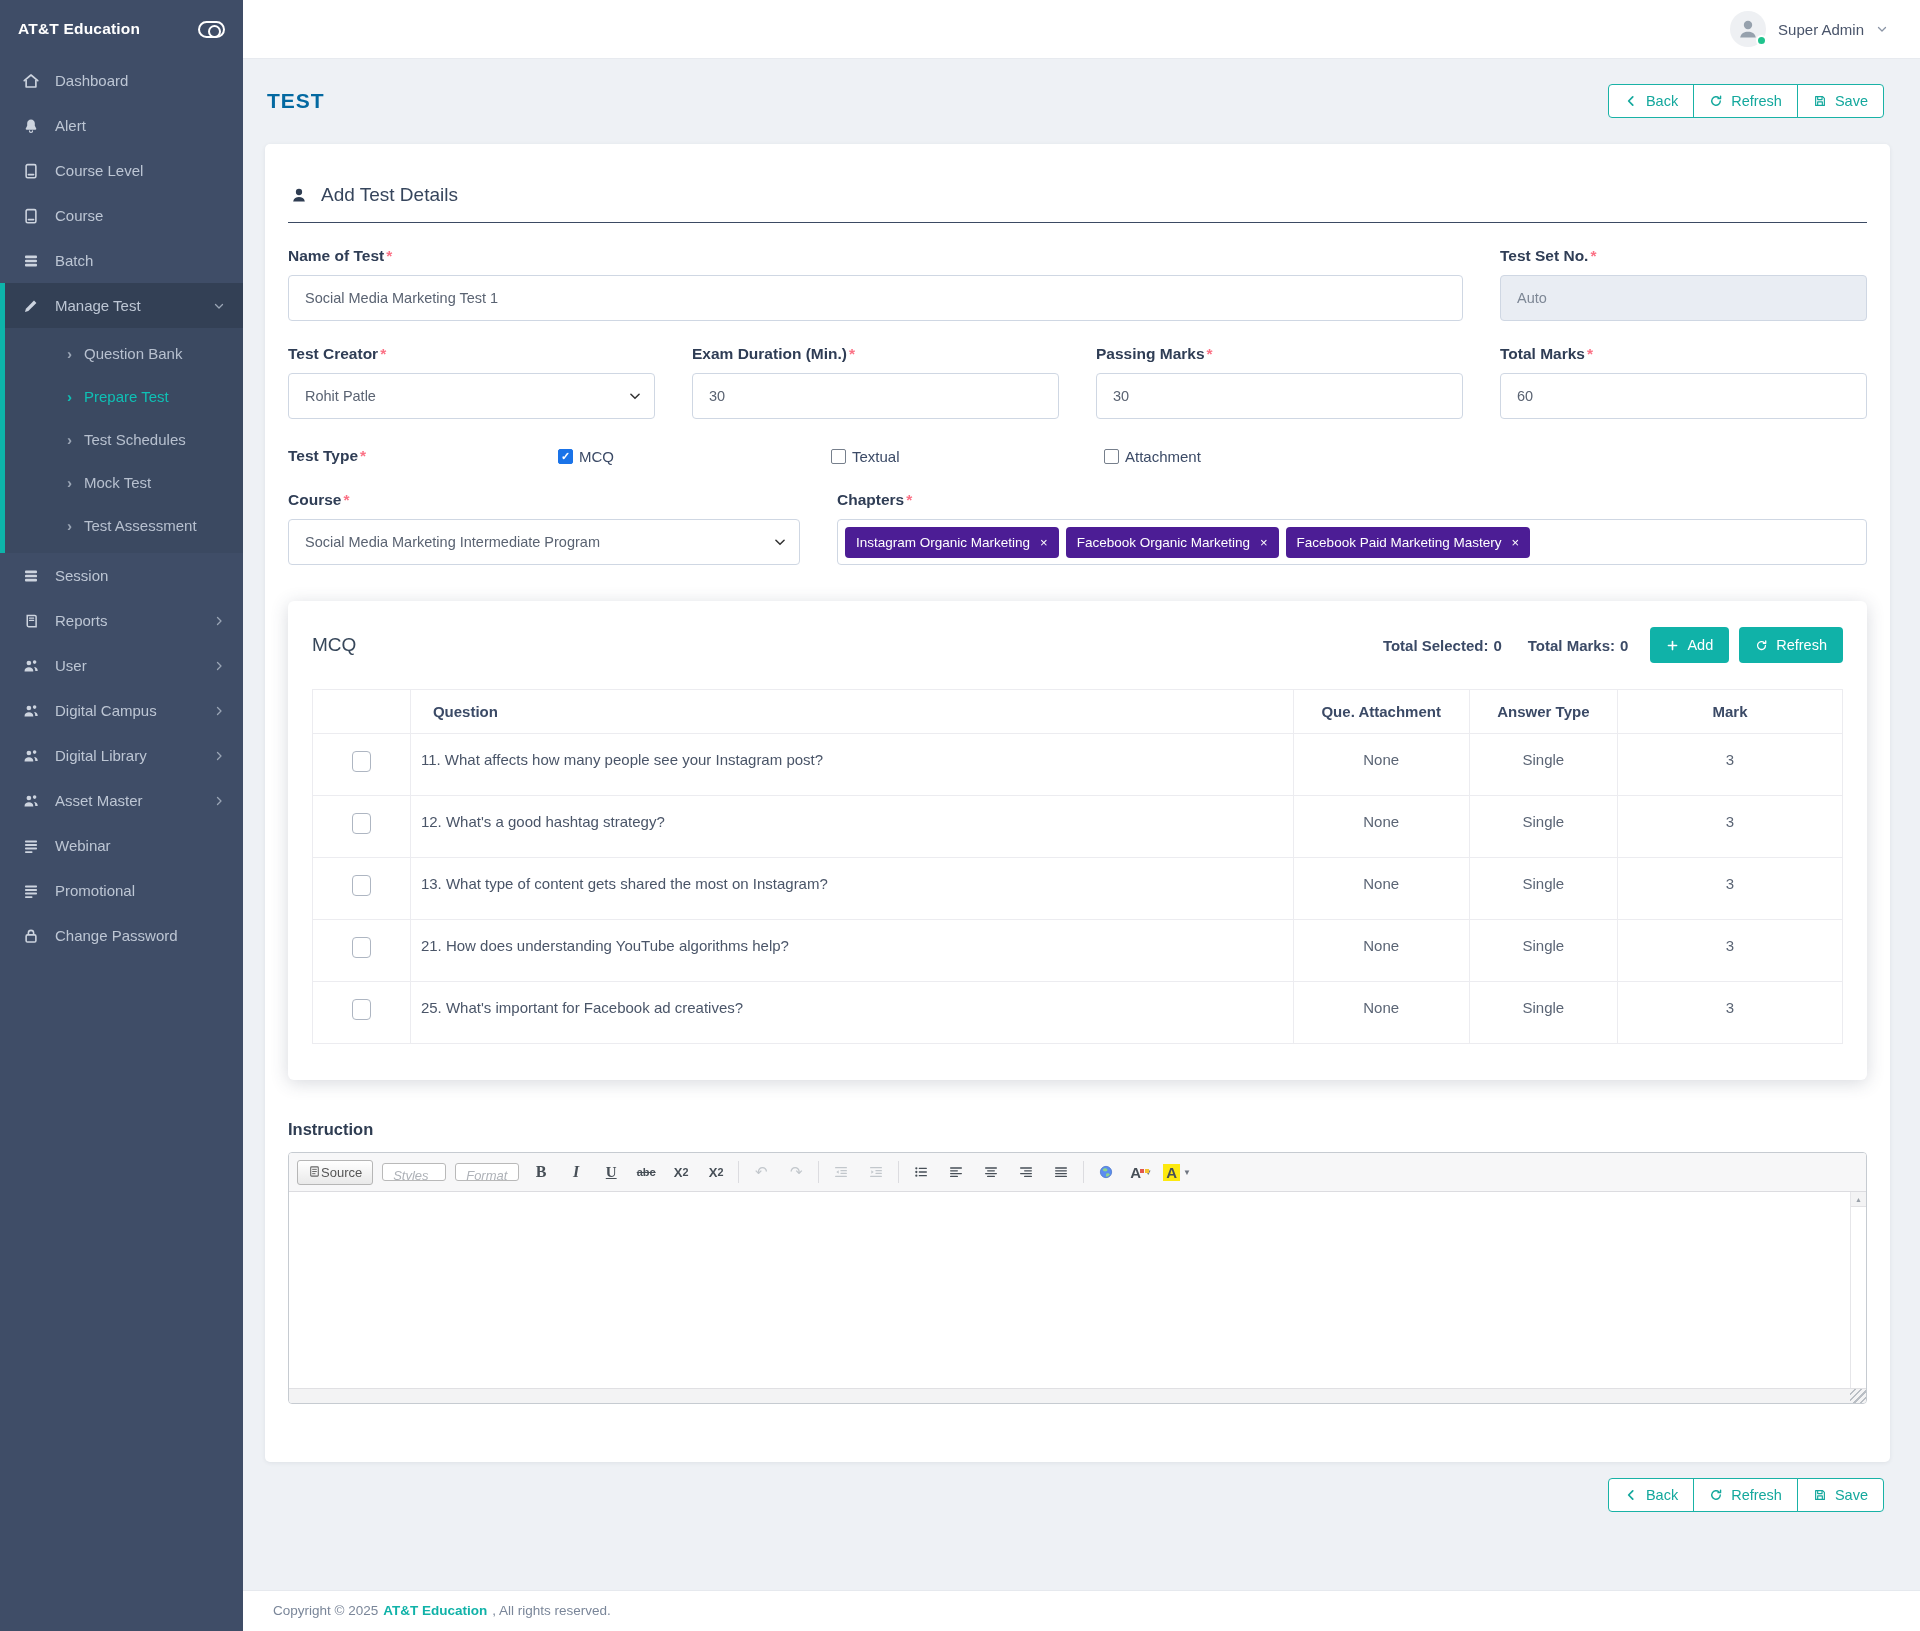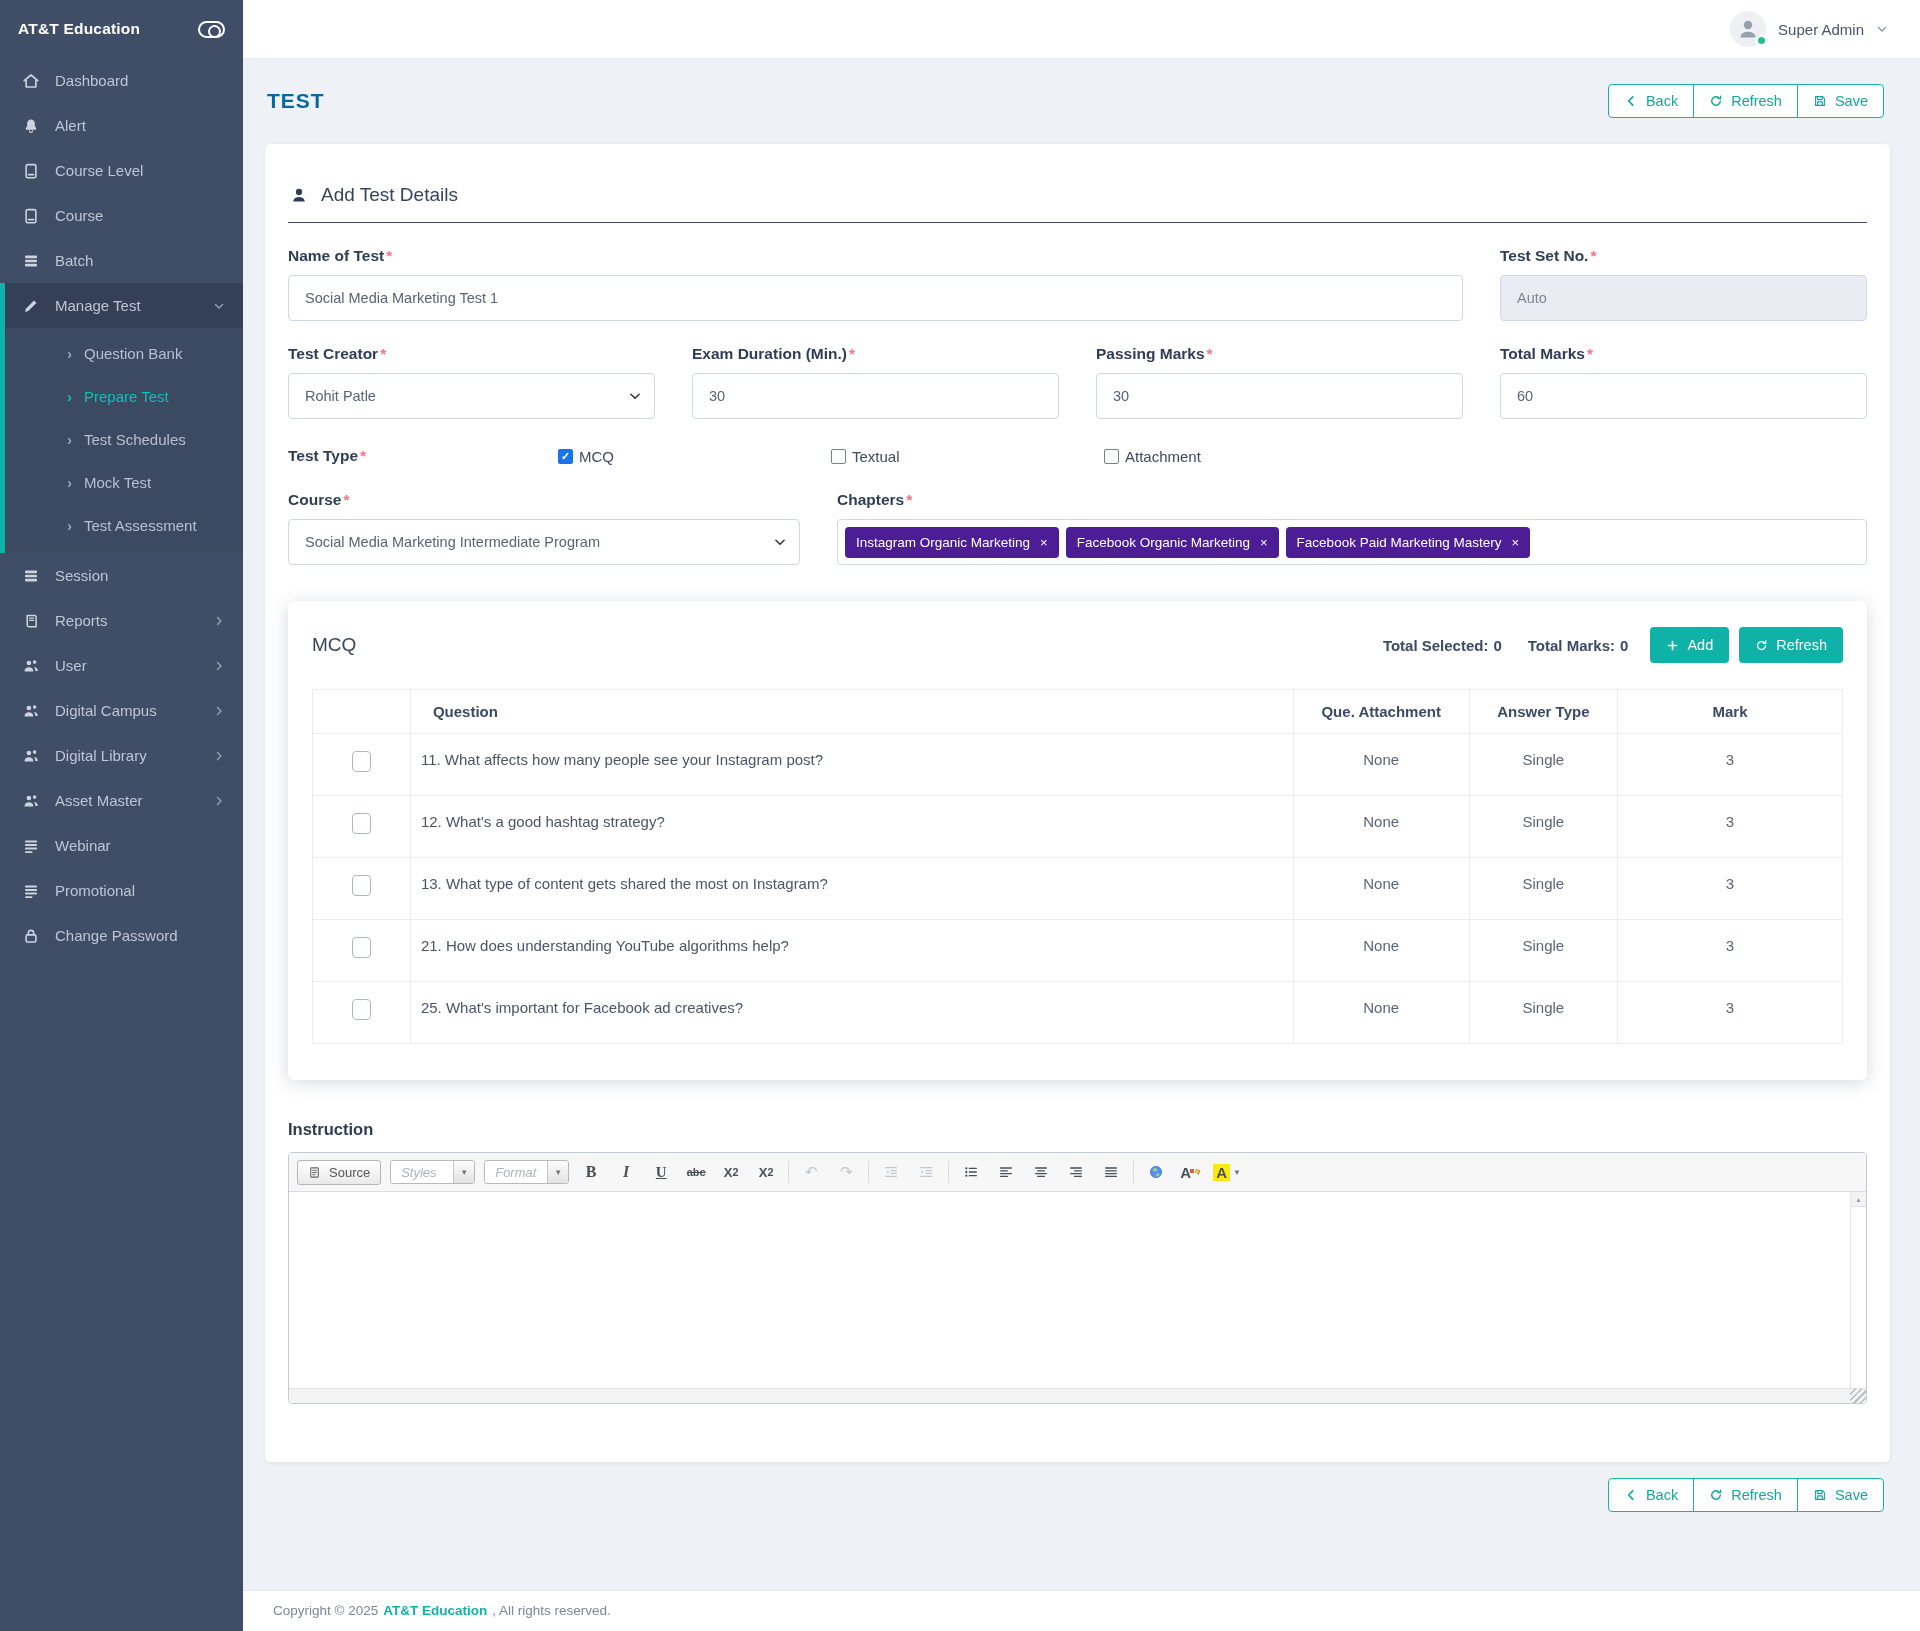--- a/index.html
+++ b/index.html
@@ -86,23 +86,23 @@
   .qtable td.ql { text-align:left; padding-left:10px; color:#4a5568; }
   .row-cb { width:19px; height:21px; border:1px solid #aeb6c2; border-radius:4px; background:#fff; display:inline-block; }
 
   
   .instr-label { margin-top:40px; font-size:16.5px; font-weight:700; color:#2f3d52; }
   .editor { margin-top:13px; border:1px solid #c6cbd1; border-radius:4px; background:#fff; overflow:hidden; }
   .ed-toolbar { background:#f7f7f8; border-bottom:1px solid #dcdce0; padding:6px 8px; display:flex; align-items:center; gap:9px; }
   .ed-sep { width:1px; height:22px; background:#dcdce0; }
   .ed-btn { min-width:26px; height:26px; display:inline-flex; align-items:center; justify-content:center; color:#474f57; font-size:15px; cursor:pointer; border-radius:3px; }
   .ed-btn.dis { color:#c2c7cc; }
-  .src-btn { display:inline-flex; align-items:center; gap:8px; border:1px solid #b6b6b6; border-radius:3px; padding:4px 10px; background:linear-gradient(#ffffff,#e9e9e9); font-size:13px; color:#555; cursor:pointer; }
+  .src-btn { display:inline-flex; align-items:flex-start; gap:0; border:1px solid #b6b6b6; border-radius:3px; padding:4px 10px; background:linear-gradient(#ffffff,#e9e9e9); font-size:13px; color:#555; cursor:pointer; }
   .src-btn .ic { width:13px; height:13px; color:#666; }
-  .combo { display:inline-flex; height:24px; border:1px solid #b9b9b9; border-radius:3px; overflow:hidden; background:#fff; cursor:pointer; }
+  .combo { display:inline-flex; height:18px; border:1px solid #b9b9b9; border-radius:3px; overflow:hidden; background:#fff; cursor:pointer;flex-direction:column; }
   .combo .txt { padding:4px 10px; font-style:italic; color:#aeb2b8; font-size:13px; min-width:62px; }
   .combo .arr { width:21px; border-left:1px solid #c6c6c6; background:linear-gradient(#fdfdfd,#e2e2e2); display:flex; align-items:center; justify-content:center; font-size:8px; color:#6f7680; }
   .glyph-b { font-family:"Liberation Serif", serif; font-weight:700; font-size:16px; }
   .glyph-i { font-family:"Liberation Serif", serif; font-style:italic; font-weight:700; font-size:16px; }
   .glyph-u { font-family:"Liberation Serif", serif; font-weight:700; font-size:15px; text-decoration:underline; }
   .glyph-s { font-size:11px; text-decoration:line-through; font-weight:700; }
   .glyph-x { font-weight:700; font-size:13px; }
   .tb-ic { width:16px; height:16px; }
   .a-color { position:relative; font-weight:700; font-size:15px; color:#474f57; }
   .a-color .sw { position:absolute; bottom:-1px; right:-8px; display:flex; gap:1px; }

